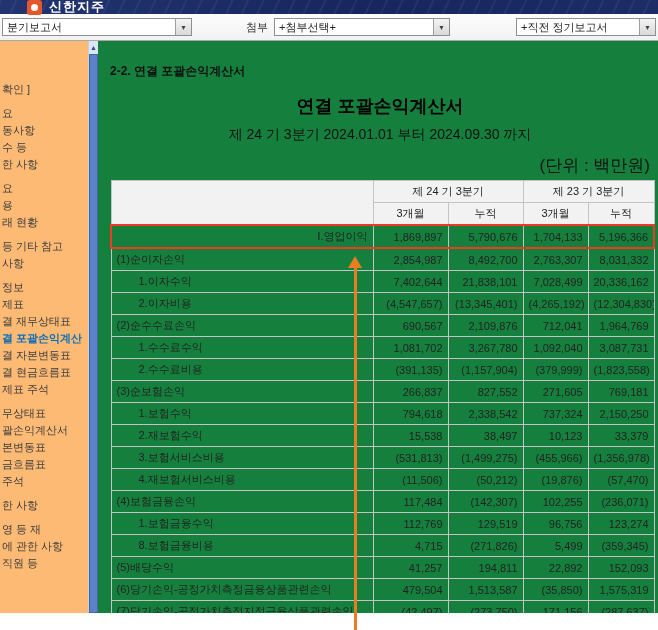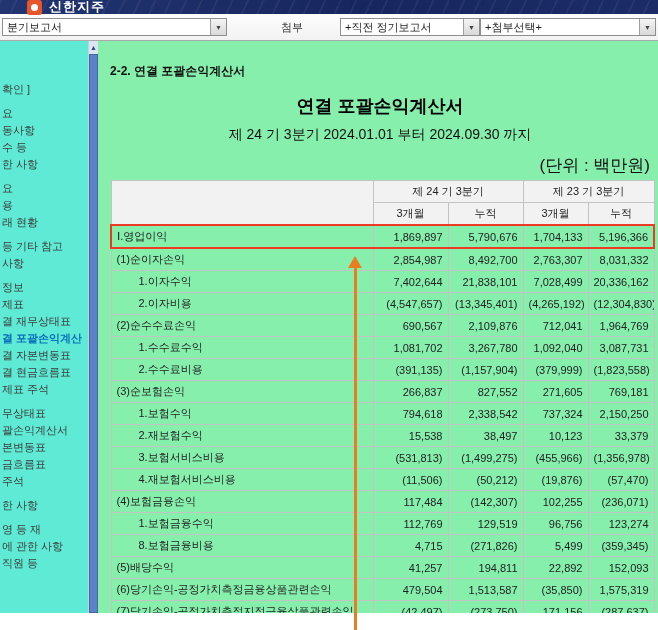--- a/index.html
+++ b/index.html
@@ -61,31 +61,31 @@
   .select .val { flex: 1; padding: 0 4px; white-space: nowrap; overflow: hidden; }
   .select .sel-btn {
     width: 16px; height: 100%;
     border-left: 1px solid #9f9f9f;
     background: linear-gradient(#f4f4f4, #d9d9d9);
     color: #444;
     font-size: 7px;
     display: flex; align-items: center; justify-content: center;
     flex: 0 0 auto;
   }
-  .sel-report { width: 225px; }
+  .sel-report { width: 190px; }
   .attach-label { margin-left: 54px; margin-right: 6px; color: #333; }
   .sel-attach { width: 176px; }
   .sel-prev { width: 140px; margin-left: auto; }
 
   
   .main { display: flex; height: 572px; }
 
   .sidebar {
     width: 88px;
-    background: #5eead4;
+    background: #fdba74;
     padding: 40px 0 0 2px;
     overflow: hidden;
     flex: 0 0 auto;
   }
   .side-item {
     height: 17px;
     line-height: 17px;
     font-size: 11px;
     color: #3c3c3c;
     white-space: nowrap;
@@ -115,21 +115,21 @@
   }
   .vscroll .thumb {
     flex: 1;
     background: #5c82c8;
     border: 1px solid #45659e;
   }
 
   
   .content {
     flex: 1;
-    background: #86efac;
+    background: #15803d;
     padding: 22px 8px 0 12px;
     overflow: hidden;
     position: relative;
   }
   .section-title { font-size: 12px; font-weight: bold; color: #111; }
   .stmt-title { text-align: center; font-size: 18px; font-weight: bold; margin-top: 14px; color: #000; }
   .period { text-align: center; font-size: 14px; margin-top: 8px; color: #111; }
   .unit { text-align: right; font-size: 17px; margin-top: 10px; margin-bottom: 3px; color: #111; }
 
   table.fin {
@@ -148,21 +148,21 @@
   table.fin th {
     background: #f2f2f2;
     font-weight: normal;
     text-align: center;
     color: #222;
   }
   td.lbl { text-align: left; }
   td.lbl.ind1 { padding-left: 27px; }
   td.num { text-align: right; }
 
-  tr.hl td { border-top: 2px solid var(--hl, #ee3a24); border-bottom: 2px solid var(--hl, #ee3a24); }
+  tr.hl td { border-top: 2px solid var(--hl, #ee3a24); border-bottom: 2px solid var(--hl, #ee3a24); text-align: right; }
   tr.hl td:first-child { border-left: 2px solid var(--hl, #ee3a24); }
   tr.hl td:last-child { border-right: 2px solid var(--hl, #ee3a24); }
 
   
   .arrow-annot {
     position: absolute;
     left: 348px;
     top: 256px;
     bottom: 0;
     width: 14px;
@@ -188,26 +188,26 @@
   <span class="logo"></span>
   <span class="htitle">신한지주</span>
 </div>
 
 <div class="toolbar">
   <div class="select sel-report">
     <span class="val">분기보고서</span>
     <span class="sel-btn">▼</span>
   </div>
   <span class="attach-label">첨부</span>
+  <div class="select sel-attach">
+    <span class="val">+첨부선택+</span>
+    <span class="sel-btn">▼</span>
+  </div>
   <div class="select sel-prev">
     <span class="val">+직전 정기보고서</span>
-    <span class="sel-btn">▼</span>
-  </div>
-  <div class="select sel-attach">
-    <span class="val">+첨부선택+</span>
     <span class="sel-btn">▼</span>
   </div>
 </div>
 
 <div class="main">
 
   <div class="sidebar">
       <div class="side-item">확인 ]</div>
       <div class="side-item gap">요</div>
       <div class="side-item">동사항</div>

